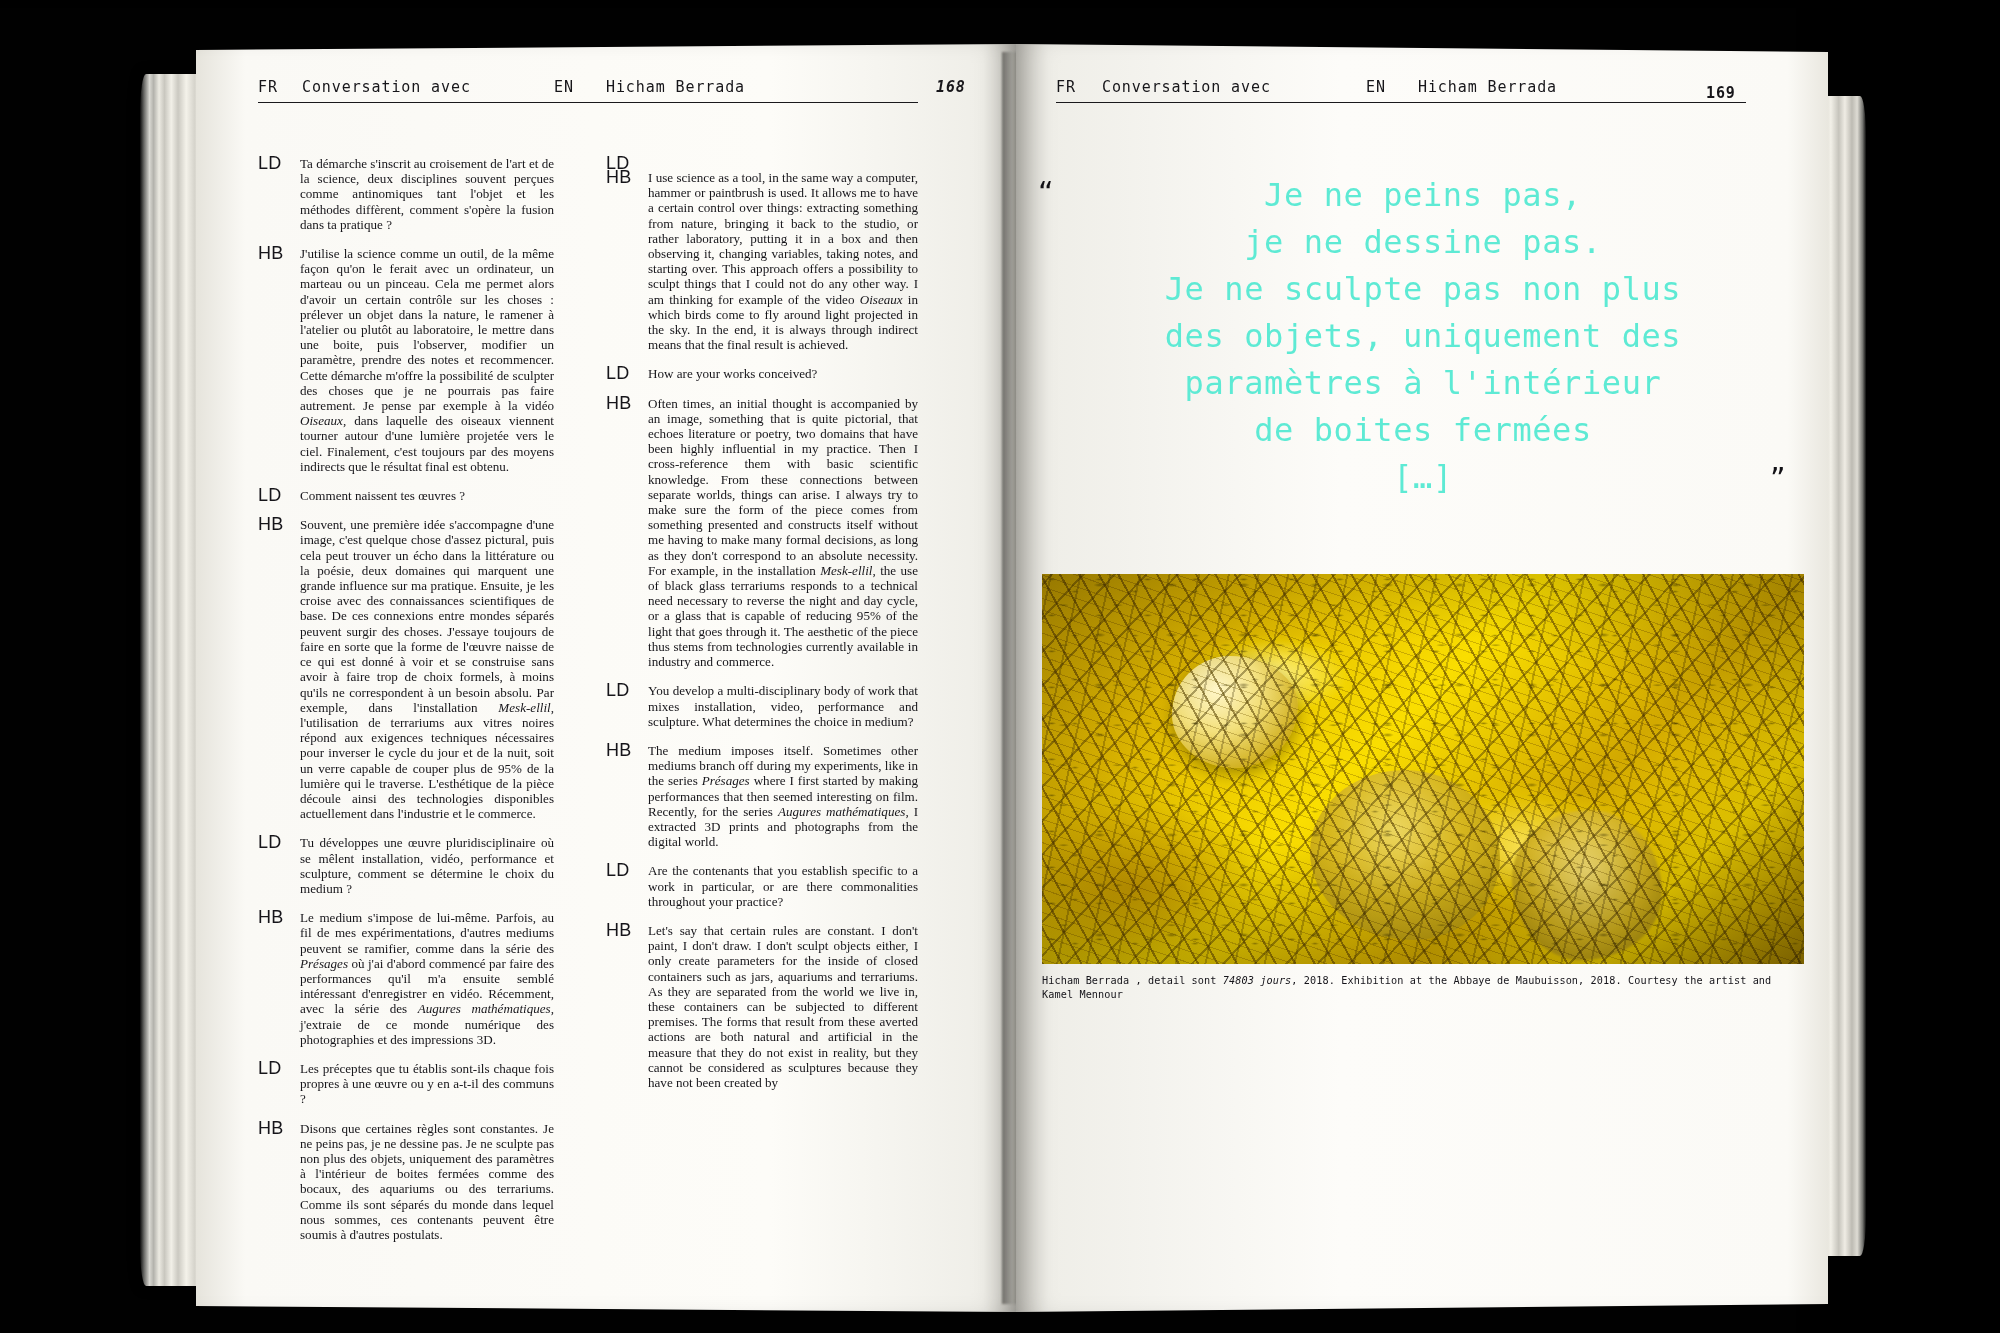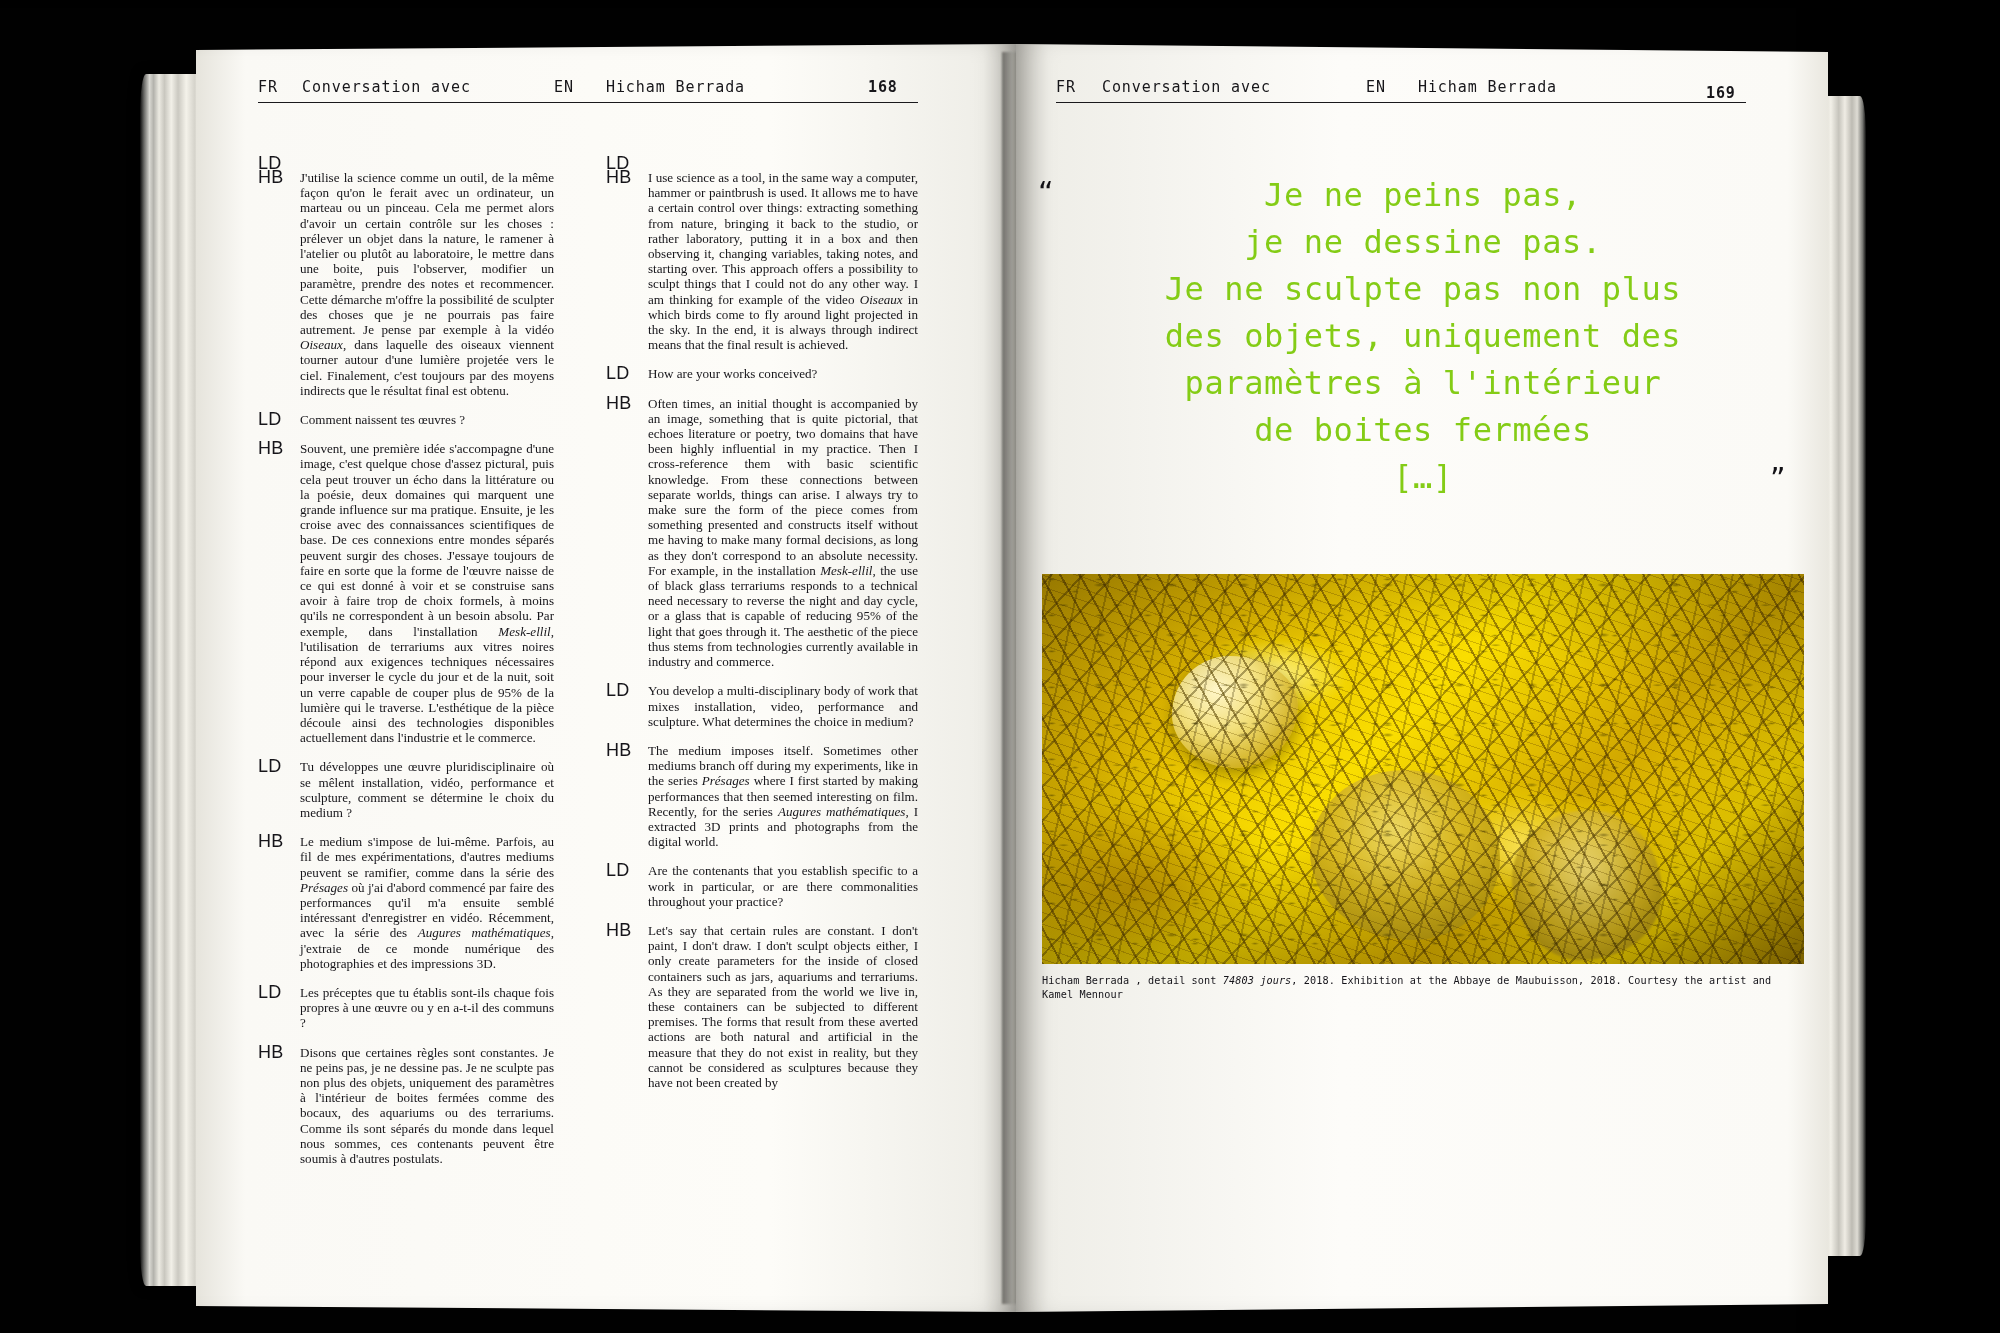--- a/index.html
+++ b/index.html
@@ -134,21 +134,21 @@
     left: 898px;
     top: 128px;
     width: 770px;
     text-align: center;
   }
   .quote-text {
     font-family: "DejaVu Sans Mono", monospace;
     font-size: 32px;
     line-height: 47px;
     letter-spacing: 0.6px;
-    color: #84cc16;
+    color: #5eead4;
     white-space: pre-line;
   }
   .qmark {
     position: absolute;
     font-family: "DejaVu Sans", sans-serif;
     font-size: 30px;
     color: #121116;
     line-height: 1;
   }
   .qmark.open { left: 898px; top: 134px; }
@@ -247,26 +247,26 @@
 
     <div class="edge-stack"></div>
     <div class="edge-stack-right"></div>
 
     <div class="page page-left">
 
       <div class="runhead" style="left:62px; top:34px;">FR</div>
       <div class="runhead" style="left:106px; top:34px;">Conversation avec</div>
       <div class="runhead" style="left:358px; top:34px;">EN</div>
       <div class="runhead" style="left:410px; top:34px;">Hicham Berrada</div>
-      <div class="runhead" style="left:672px; top:34px; font-weight:bold;">168</div>
+      <div class="runhead" style="left:740px; top:34px; font-weight:bold;font-style:italic;">168</div>
       <div class="rule" style="left:62px; top:58px; width:660px;"></div>
 
       <div class="col" id="col-fr" style="left:62px; top:112px; width:296px;">
           <div class="qa">
-            <div class="qa-line"><span class="spk">LD</span></div>
+            <div class="qa-line"><span class="spk">LD</span><span>Ta démarche s'inscrit au croisement de l'art et de la science, deux disciplines souvent perçues comme antinomiques tant l'objet et les méthodes diffèrent, comment s'opère la fusion dans ta pratique ?</span></div>
           </div>
           <div class="qa">
             <div class="qa-line"><span class="spk">HB</span><span>J'utilise la science comme un outil, de la même façon qu'on le ferait avec un ordinateur, un marteau ou un pinceau. Cela me permet alors d'avoir un certain contrôle sur les choses : prélever un objet dans la nature, le ramener à l'atelier ou plutôt au laboratoire, le mettre dans une boite, puis l'observer, modifier un paramètre, prendre des notes et recommencer. Cette démarche m'offre la possibilité de sculpter des choses que je ne pourrais pas faire autrement. Je pense par exemple à la vidéo <em>Oiseaux</em>, dans laquelle des oiseaux viennent tourner autour d'une lumière projetée vers le ciel. Finalement, c'est toujours par des moyens indirects que le résultat final est obtenu.</span></div>
           </div>
           <div class="qa">
             <div class="qa-line"><span class="spk">LD</span><span>Comment naissent tes œuvres ?</span></div>
           </div>
           <div class="qa">
             <div class="qa-line"><span class="spk">HB</span><span>Souvent, une première idée s'accompagne d'une image, c'est quelque chose d'assez pictural, puis cela peut trouver un écho dans la littérature ou la poésie, deux domaines qui marquent une grande influence sur ma pratique. Ensuite, je les croise avec des connaissances scientifiques de base. De ces connexions entre mondes séparés peuvent surgir des choses. J'essaye toujours de faire en sorte que la forme de l'œuvre naisse de ce qui est donné à voir et se construise sans avoir à faire trop de choix formels, à moins qu'ils ne correspondent à un besoin absolu. Par exemple, dans l'installation <em>Mesk-ellil</em>, l'utilisation de terrariums aux vitres noires répond aux exigences techniques nécessaires pour inverser le cycle du jour et de la nuit, soit un verre capable de couper plus de 95% de la lumière qui le traverse. L'esthétique de la pièce découle ainsi des technologies disponibles actuellement dans l'industrie et le commerce.</span></div>
           </div>

